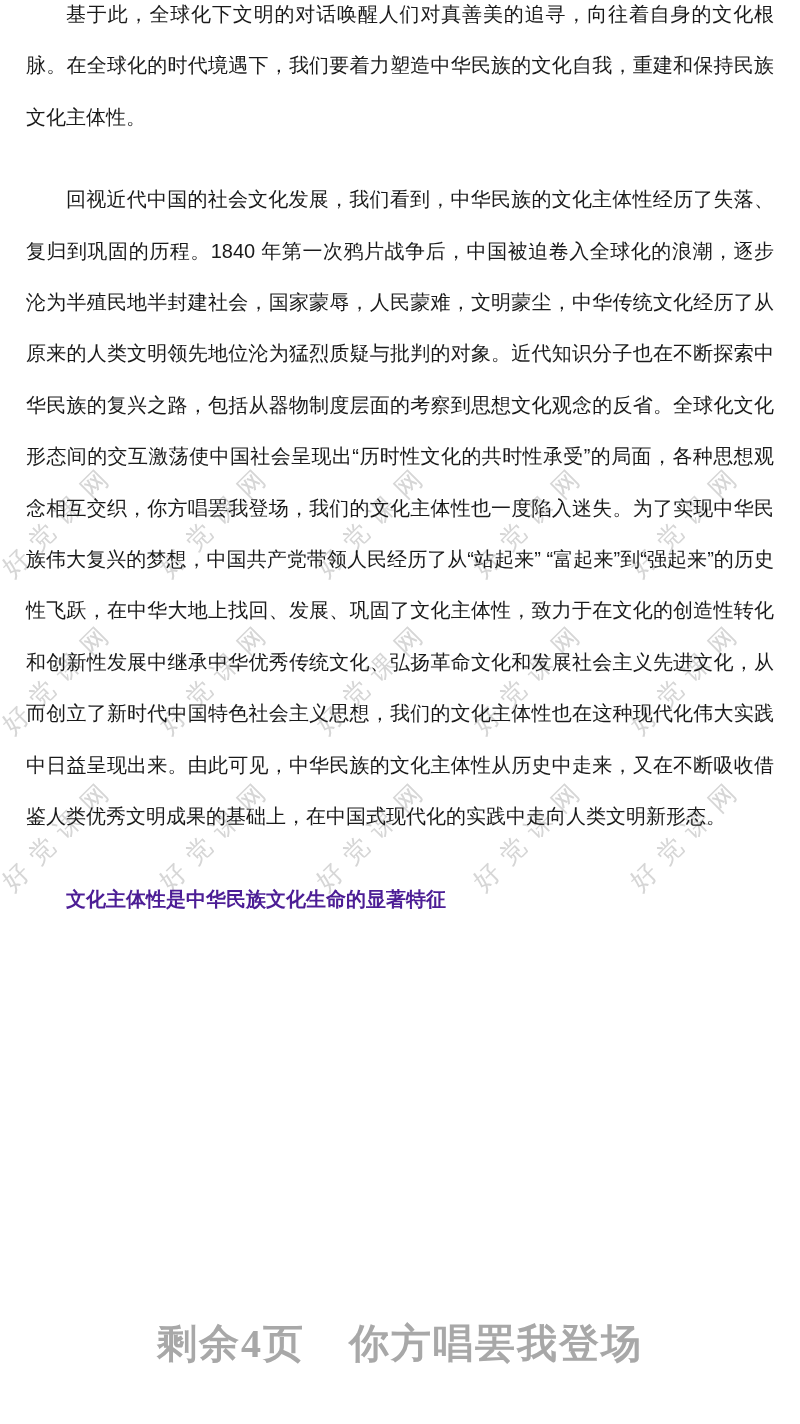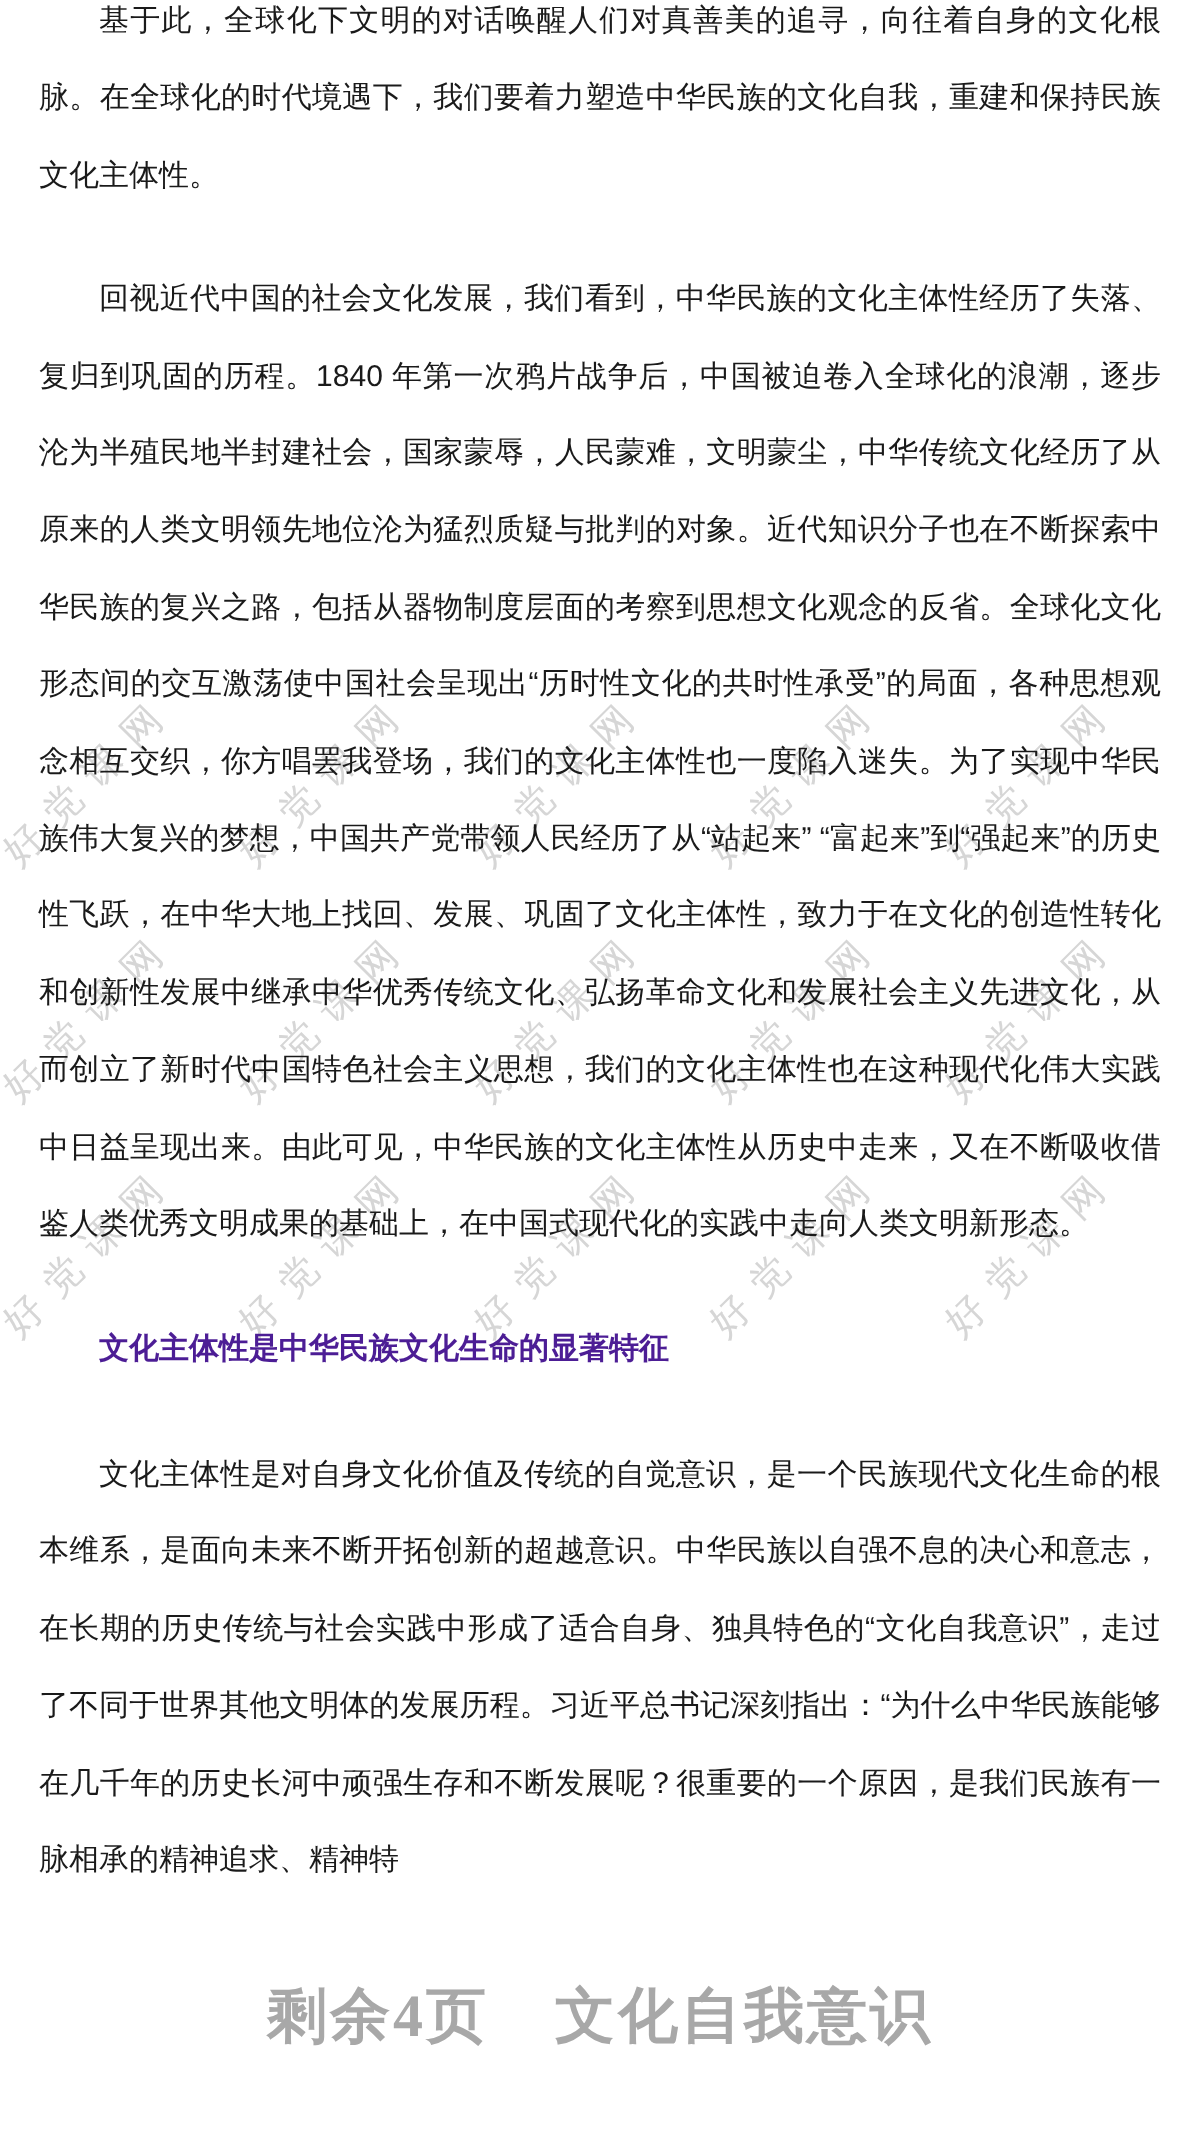--- a/index.html
+++ b/index.html
@@ -87,20 +87,19 @@
       <span class="wm" style="left: 687px; top: 834px; color: rgb(214, 214, 214); font-size: 26px; transform: translate(-50%, -50%) rotate(-45deg);">好党课网</span>
     </div>
 
   <div class="content">
     <p class="para">基于此，全球化下文明的对话唤醒人们对真善美的追寻，向往着自身的文化根脉。在全球化的时代境遇下，我们要着力塑造中华民族的文化自我，重建和保持民族文化主体性。</p>
 
     <p class="para">回视近代中国的社会文化发展，我们看到，中华民族的文化主体性经历了失落、复归到巩固的历程。1840 年第一次鸦片战争后，中国被迫卷入全球化的浪潮，逐步沦为半殖民地半封建社会，国家蒙辱，人民蒙难，文明蒙尘，中华传统文化经历了从原来的人类文明领先地位沦为猛烈质疑与批判的对象。近代知识分子也在不断探索中华民族的复兴之路，包括从器物制度层面的考察到思想文化观念的反省。全球化文化形态间的交互激荡使中国社会呈现出“历时性文化的共时性承受”的局面，各种思想观念相互交织，你方唱罢我登场，我们的文化主体性也一度陷入迷失。为了实现中华民族伟大复兴的梦想，中国共产党带领人民经历了从“站起来” “富起来”到“强起来”的历史性飞跃，在中华大地上找回、发展、巩固了文化主体性，致力于在文化的创造性转化和创新性发展中继承中华优秀传统文化、弘扬革命文化和发展社会主义先进文化，从而创立了新时代中国特色社会主义思想，我们的文化主体性也在这种现代化伟大实践中日益呈现出来。由此可见，中华民族的文化主体性从历史中走来，又在不断吸收借鉴人类优秀文明成果的基础上，在中国式现代化的实践中走向人类文明新形态。</p>
 
     <h2 class="heading">文化主体性是中华民族文化生命的显著特征</h2>
 
-    <p class="para">文化主体性是对自身文化价值及传统的自觉意识，是一个民族现代文化生命的根本维系，是面向未来不断开拓创新的超越意识。中华民族以自强不息的决心和意志，在长期的历史传统与社会实践中形成了适合自身、独具特色的“文化自我意识”，走过了不同于世界其他文明体的发展历程。习近平总书记深刻指出：“为什么中华民族能够在几千年的历史长河中顽强生存和不断发展呢？很重要的一个原因，是我们民族有一脉相承的精神追求、精神特</p>
   </div>
 
   <div class="footer" style="color: rgb(168, 168, 168);">
-    <span>剩余4页</span><span class="hint">文化自我意识</span>
+    <span>剩余4页</span><span class="hint">你方唱罢我登场</span>
   </div>
 
 </div>
 
 </body></html>

